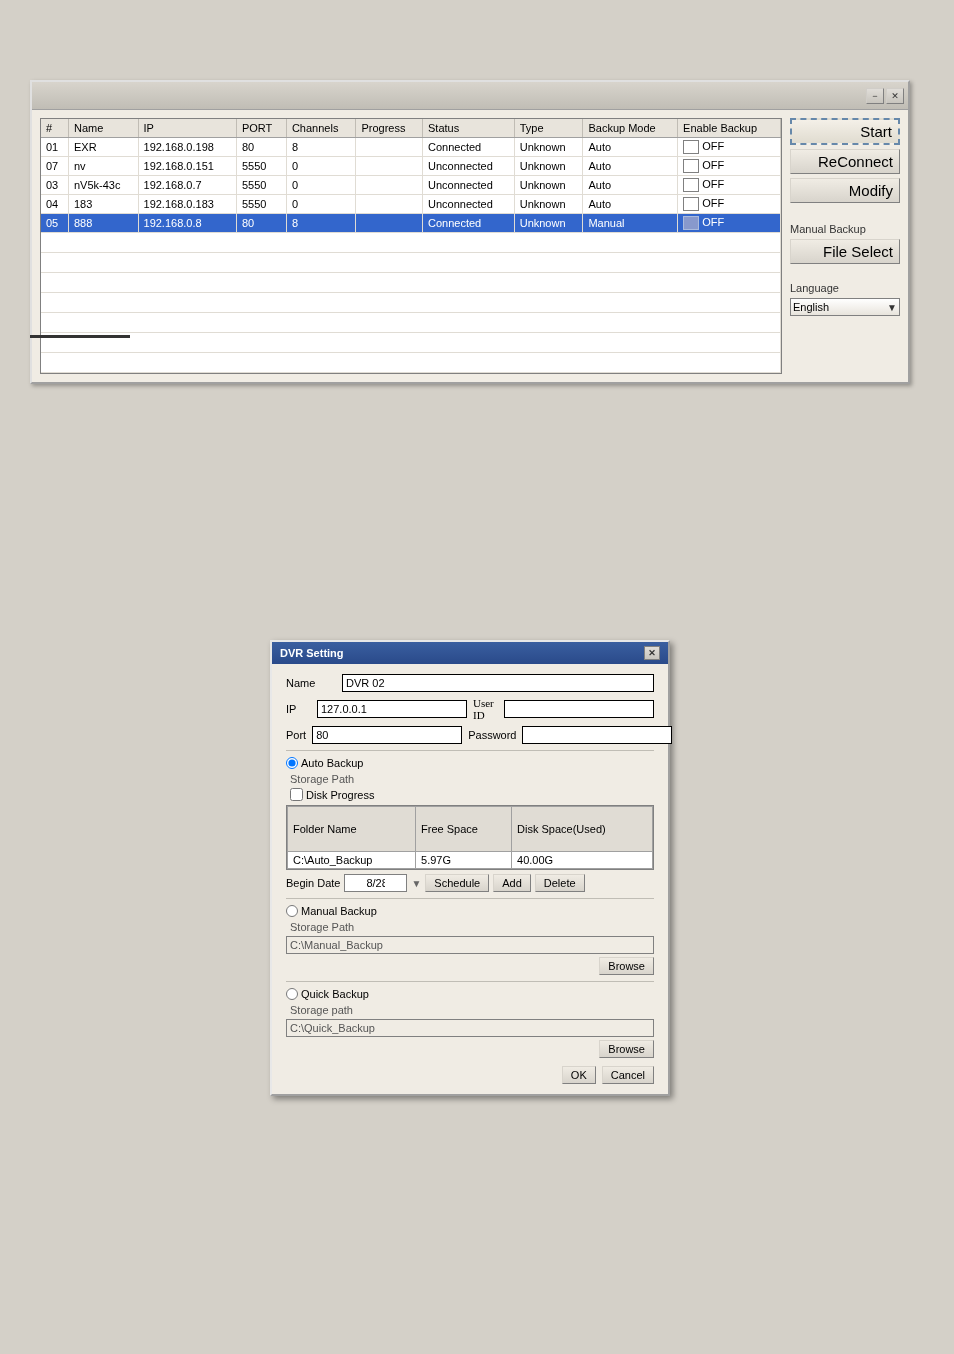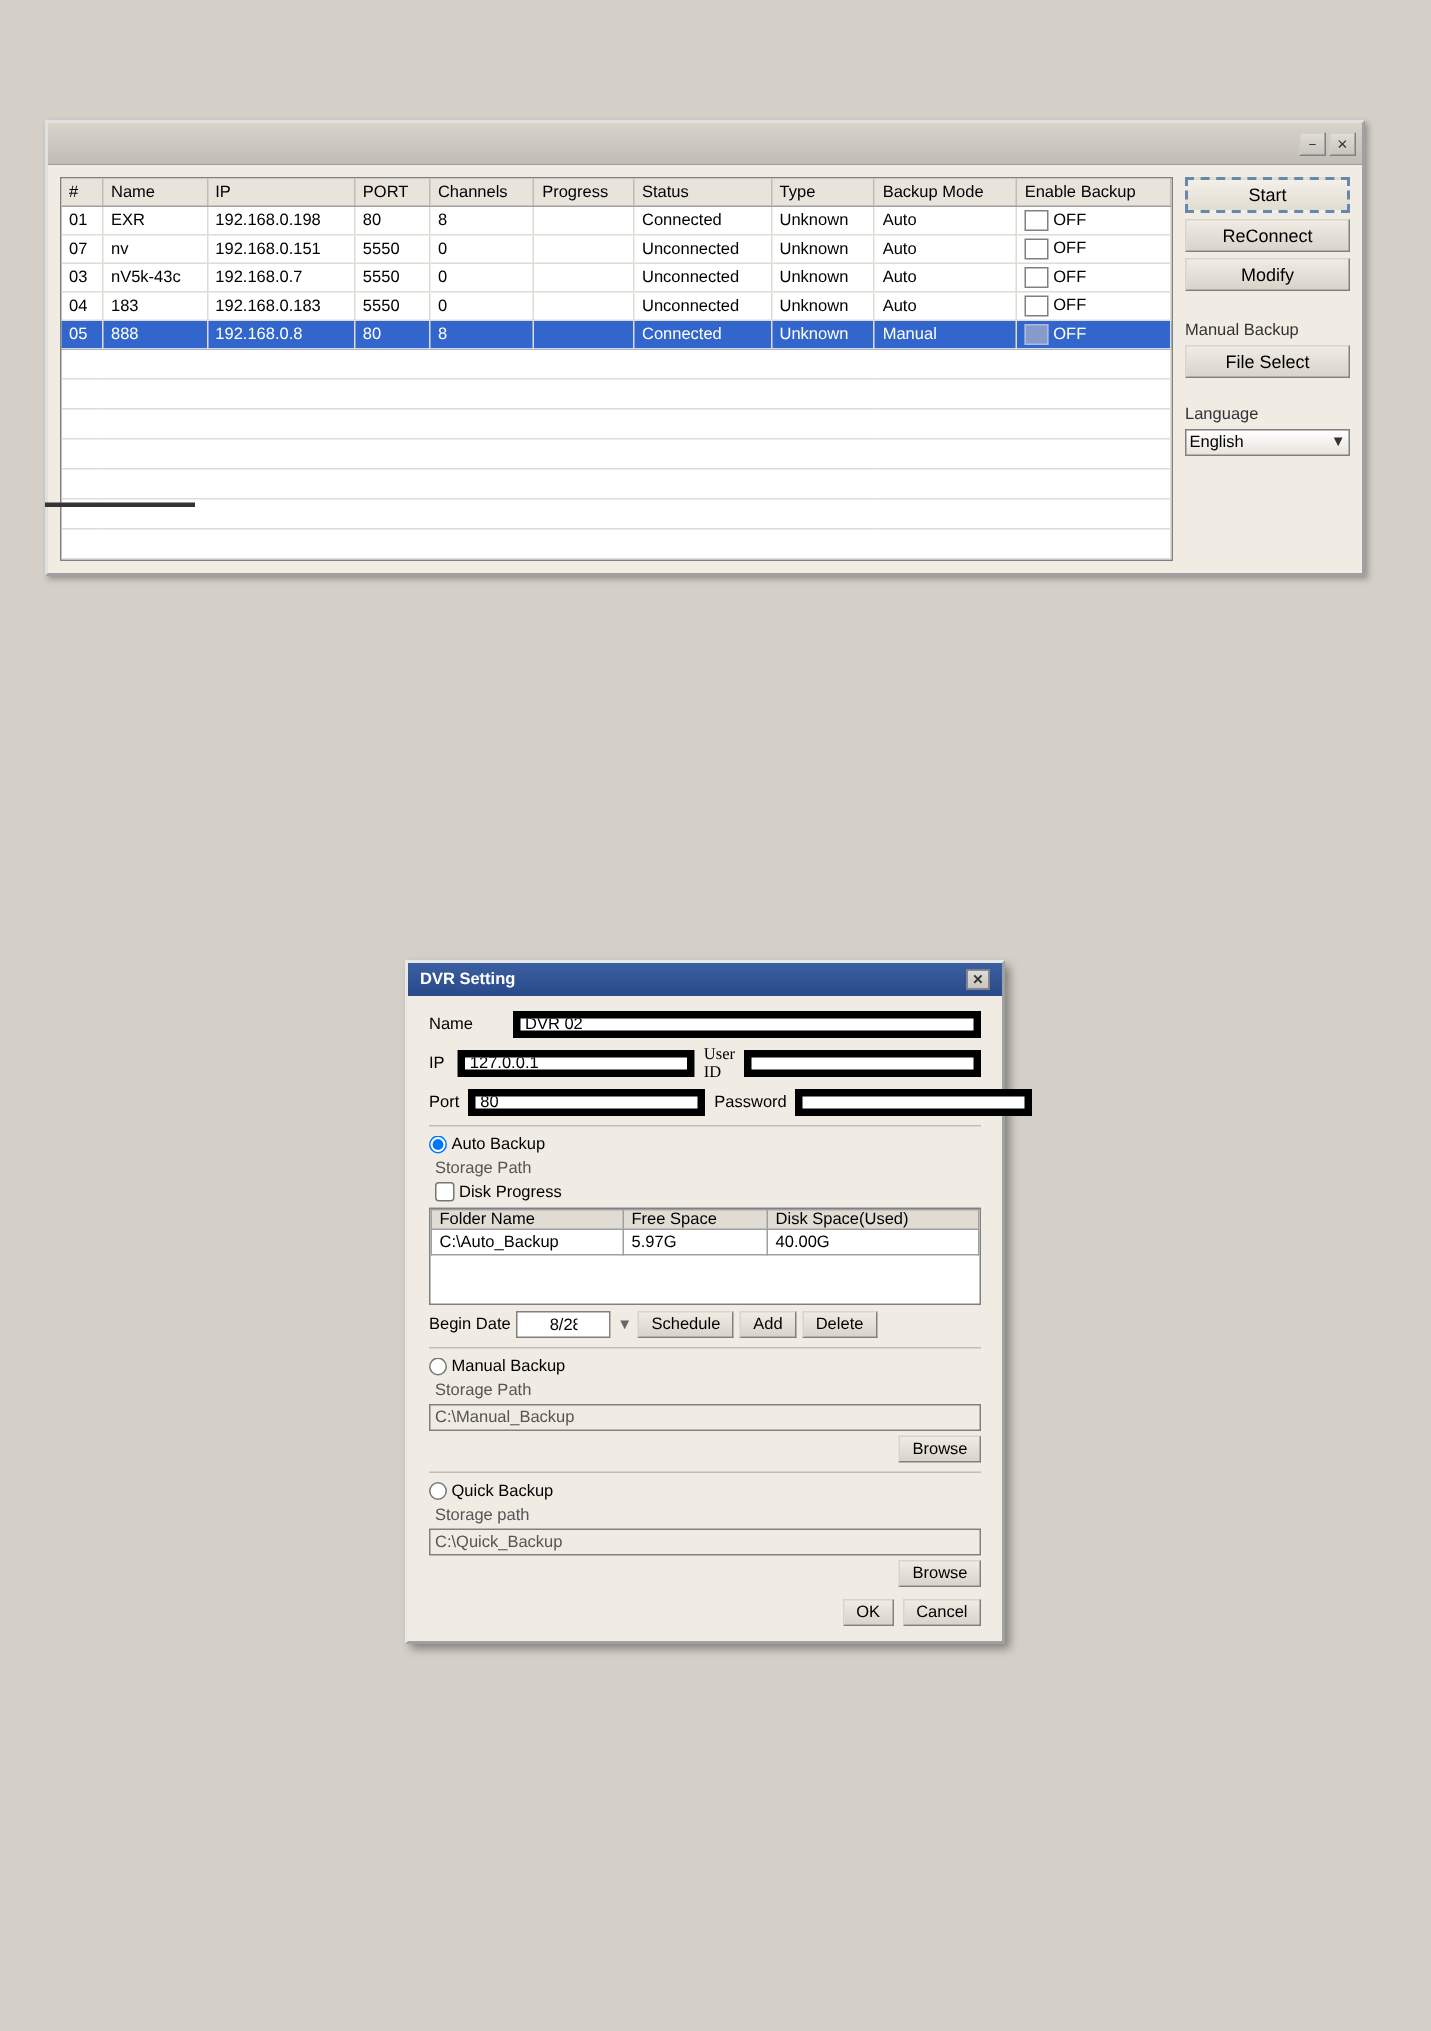--- a/index.html
+++ b/index.html
@@ -115,22 +115,22 @@
     }
 
     .sidebar-btn {
       width: 100%;
       padding: 3px 6px;
       background: linear-gradient(to bottom, #f0ece4, #d8d4cc);
       border: 1px solid #808080;
       border-top: 1px solid #d8d4cc;
       border-left: 1px solid #d8d4cc;
       cursor: pointer;
-      text-align: center;
-      font-size: 12px;
+      text-align: right;
+      font-size: 15px;
       color: #000;
     }
 
     .start-btn {
       border: 2px dashed #6688aa;
       background: linear-gradient(to bottom, #f4f0e8, #e0dcd0);
     }
 
     .sidebar-label {
       font-size: 11px;
@@ -226,21 +226,21 @@
 
     .dvr-label {
       width: 50px;
       font-size: 11px;
       color: #000;
     }
 
     .dvr-input {
       flex: 1;
       height: 18px;
-      border: 5px solid #000000;
+      border: 1px solid #000000;
       background: #fff;
       font-size: 11px;
       padding: 0 3px;
     }
 
     .dvr-divider {
       border: none;
       border-top: 1px solid #c0bdb5;
       margin: 6px 0;
     }
@@ -284,21 +284,21 @@
     
     .folder-table {
       width: 100%;
       border-collapse: collapse;
       font-size: 11px;
     }
 
     .folder-table th {
       background: #e0dcd4;
       border: 1px solid #a0a0a0;
-      padding: 0 5px;
+      padding: 16px 5px;
       text-align: left;
       font-weight: normal;
     }
 
     .folder-table td {
       border: 1px solid #a0a0a0;
       padding: 2px 5px;
     }
 
     .folder-table-area {

